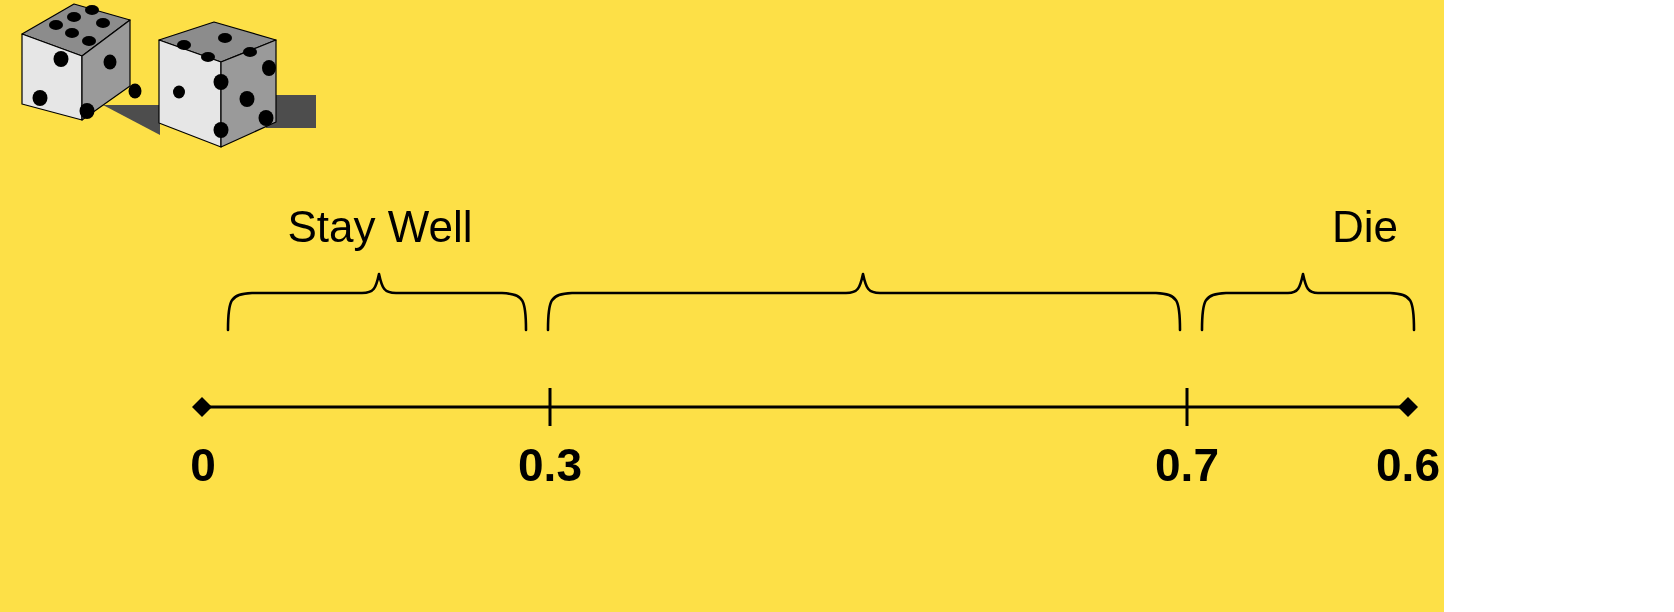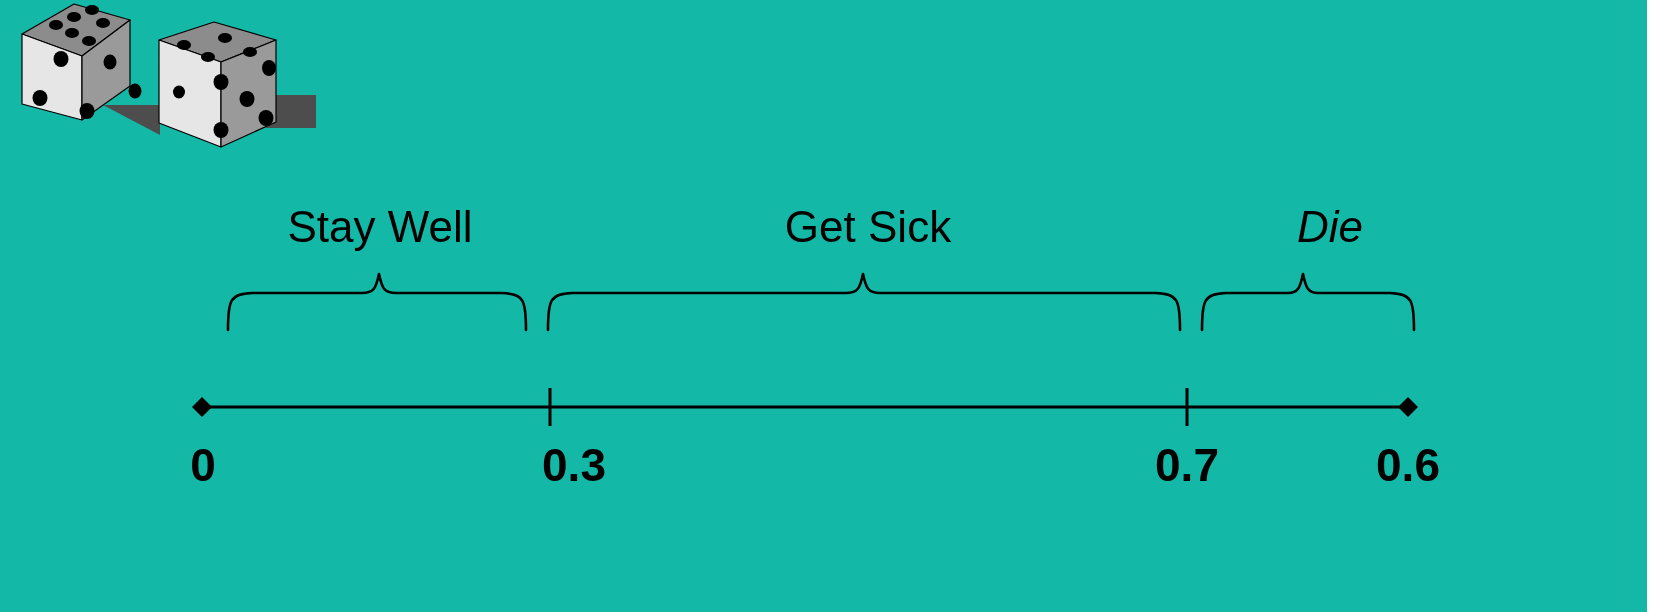--- a/index.html
+++ b/index.html
@@ -8,23 +8,23 @@
     padding: 0;
     background: #ffffff;
   }
   body {
     font-family: "Liberation Sans", sans-serif;
     color: #000000;
     -webkit-font-smoothing: antialiased;
   }
   #stage {
     position: relative;
-    width: 1647px;
+    width: 1444px;
     height: 612px;
-    background: #14b8a6;
+    background: #fde047;
     overflow: hidden;
   }
   .layer {
     position: absolute;
     left: 0;
     top: 0;
     width: 1674px;
     height: 612px;
   }
   #dice-illustration {
@@ -102,23 +102,22 @@
     <ellipse cx="213" cy="82" rx="7.5" ry="8" fill="#000000"></ellipse>
     <ellipse cx="239" cy="99" rx="7.5" ry="8" fill="#000000"></ellipse>
     <ellipse cx="213" cy="130" rx="7.5" ry="8" fill="#000000"></ellipse>
     <ellipse cx="258" cy="118" rx="7.5" ry="8" fill="#000000"></ellipse>
 
     <ellipse cx="261" cy="68" rx="7" ry="8" fill="#000000"></ellipse>
   </svg>
 
   <div class="seg-label" style="left:380px; top:205px;">Stay Well</div>
 
-  <div class="seg-label" style="left:868px; top:205px;">Get Sick</div>
 
-  <div class="seg-label" style="left:1330px; top:205px;font-style:italic;">Die</div>
+  <div class="seg-label" style="left:1365px; top:205px;">Die</div>
 
   <svg class="layer" viewBox="0 0 1674 612" xmlns="http://www.w3.org/2000/svg">
 
     <g fill="none" stroke="#000000" stroke-width="2.6" stroke-linecap="round" stroke-linejoin="round">
 
       <path d="M 228 330
                C 228 300, 230 294, 252 293
                L 362 293
                C 374 293, 376 288, 379 274
                C 382 288, 384 293, 396 293
@@ -146,19 +145,19 @@
 
     <line x1="550" y1="388" x2="550" y2="426" stroke="#000000" stroke-width="3"></line>
     <line x1="1187" y1="388" x2="1187" y2="426" stroke="#000000" stroke-width="3"></line>
 
     <polygon points="202,397 212,407 202,417 192,407" fill="#000000"></polygon>
     <polygon points="1408,397 1418,407 1408,417 1398,407" fill="#000000"></polygon>
   </svg>
 
   <div class="axis-number" style="left:203px; top:442px;">0</div>
 
-  <div class="axis-number" style="left:574px; top:442px;text-align:center;">0.3</div>
+  <div class="axis-number" style="left:550px; top:442px;text-align:center;">0.3</div>
 
   <div class="axis-number" style="left:1187px; top:442px;">0.7</div>
 
   <div class="axis-number" style="left:1408px; top:442px;">0.6</div>
 
 </div>
 
 </body></html>

